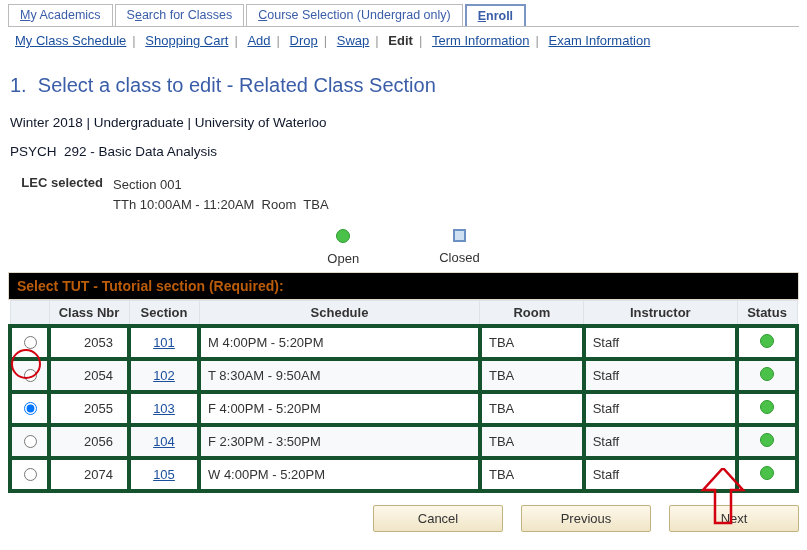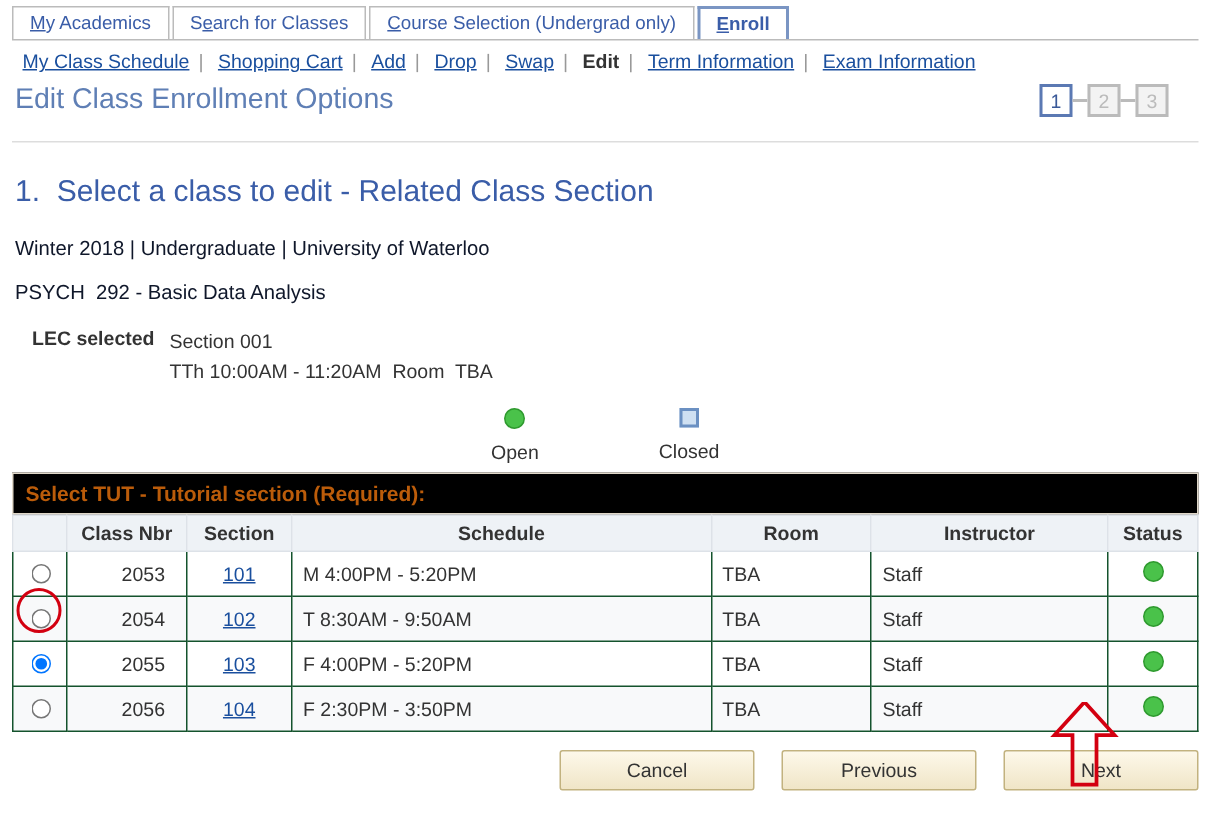--- a/index.html
+++ b/index.html
@@ -99,21 +99,21 @@
   }
   table.tut { width: 100%; border-collapse: collapse; font-size: 13px; }
   table.tut th {
     background: #eef2f6;
     border: 1px solid #dde2e8;
     padding: 4px 6px;
     font-weight: bold;
     text-align: center;
   }
   table.tut td {
-    border: 1px solid #14532d;
+    border: 4px solid #14532d;
     padding: 5px 7px;
     text-align: left;
   }
   table.tut tr:nth-child(even) td { background: #f8f9fa; }
   table.tut td.radio { width: 32px; text-align:center; }
   table.tut td.num { text-align:right; padding-right:14px; width:80px; }
   table.tut td.section { text-align:center; width:70px; }
   table.tut td.section a { color:#1a4f9e; text-decoration:underline; cursor:pointer; }
   table.tut td.status { text-align:center; width:60px; }
   .open-dot { display:inline-block; width:14px; height:14px; border-radius:50%; background:#4ac24a; border:1px solid #2f9a2f; }
@@ -154,30 +154,20 @@
     <a>My Class Schedule</a><span class="sep">|</span>
     <a>Shopping Cart</a><span class="sep">|</span>
     <a>Add</a><span class="sep">|</span>
     <a>Drop</a><span class="sep">|</span>
     <a>Swap</a><span class="sep">|</span>
     <span class="current">Edit</span><span class="sep">|</span>
     <a>Term Information</a><span class="sep">|</span>
     <a>Exam Information</a>
   </div>
 
-  <div class="title-row">
-    <div class="page-title">Edit Class Enrollment Options</div>
-    <div class="steps">
-      <span class="step-box active">1</span>
-      <span class="step-sep"></span>
-      <span class="step-box">2</span>
-      <span class="step-sep"></span>
-      <span class="step-box">3</span>
-    </div>
-  </div>
 
   <div class="section-title">1.&nbsp; Select a class to edit - Related Class Section</div>
 
   <div class="meta">Winter 2018 | Undergraduate | University of Waterloo</div>
   <div class="meta" style="margin-top:14px;">PSYCH&nbsp; 292 - Basic Data Analysis</div>
 
   <div class="lec-row">
     <div class="lec-label">LEC selected</div>
     <div class="lec-info">
       <div>Section 001</div>
@@ -240,20 +230,29 @@
           </tr>
           <tr>
             <td class="radio"><input type="radio" name="tut" style=""></td>
             <td class="num">2056</td>
             <td class="section"><a>104</a></td>
             <td>F 2:30PM - 3:50PM</td>
             <td>TBA</td>
             <td>Staff</td>
             <td class="status"><span class="open-dot"></span></td>
           </tr>
+          <tr>
+            <td class="radio"><input type="radio" name="tut" style=""></td>
+            <td class="num">2074</td>
+            <td class="section"><a>105</a></td>
+            <td>W 4:00PM - 5:20PM</td>
+            <td>TBA</td>
+            <td>Staff</td>
+            <td class="status"><span class="open-dot"></span></td>
+          </tr>
         </tbody>
     </table>
 
     <div class="red-circle" style="left:3px; top:77px;"></div>
   </div>
 
   <div class="button-row">
     <button class="btn">Cancel</button>
     <button class="btn">Previous</button>
     <button class="btn">Next</button>

